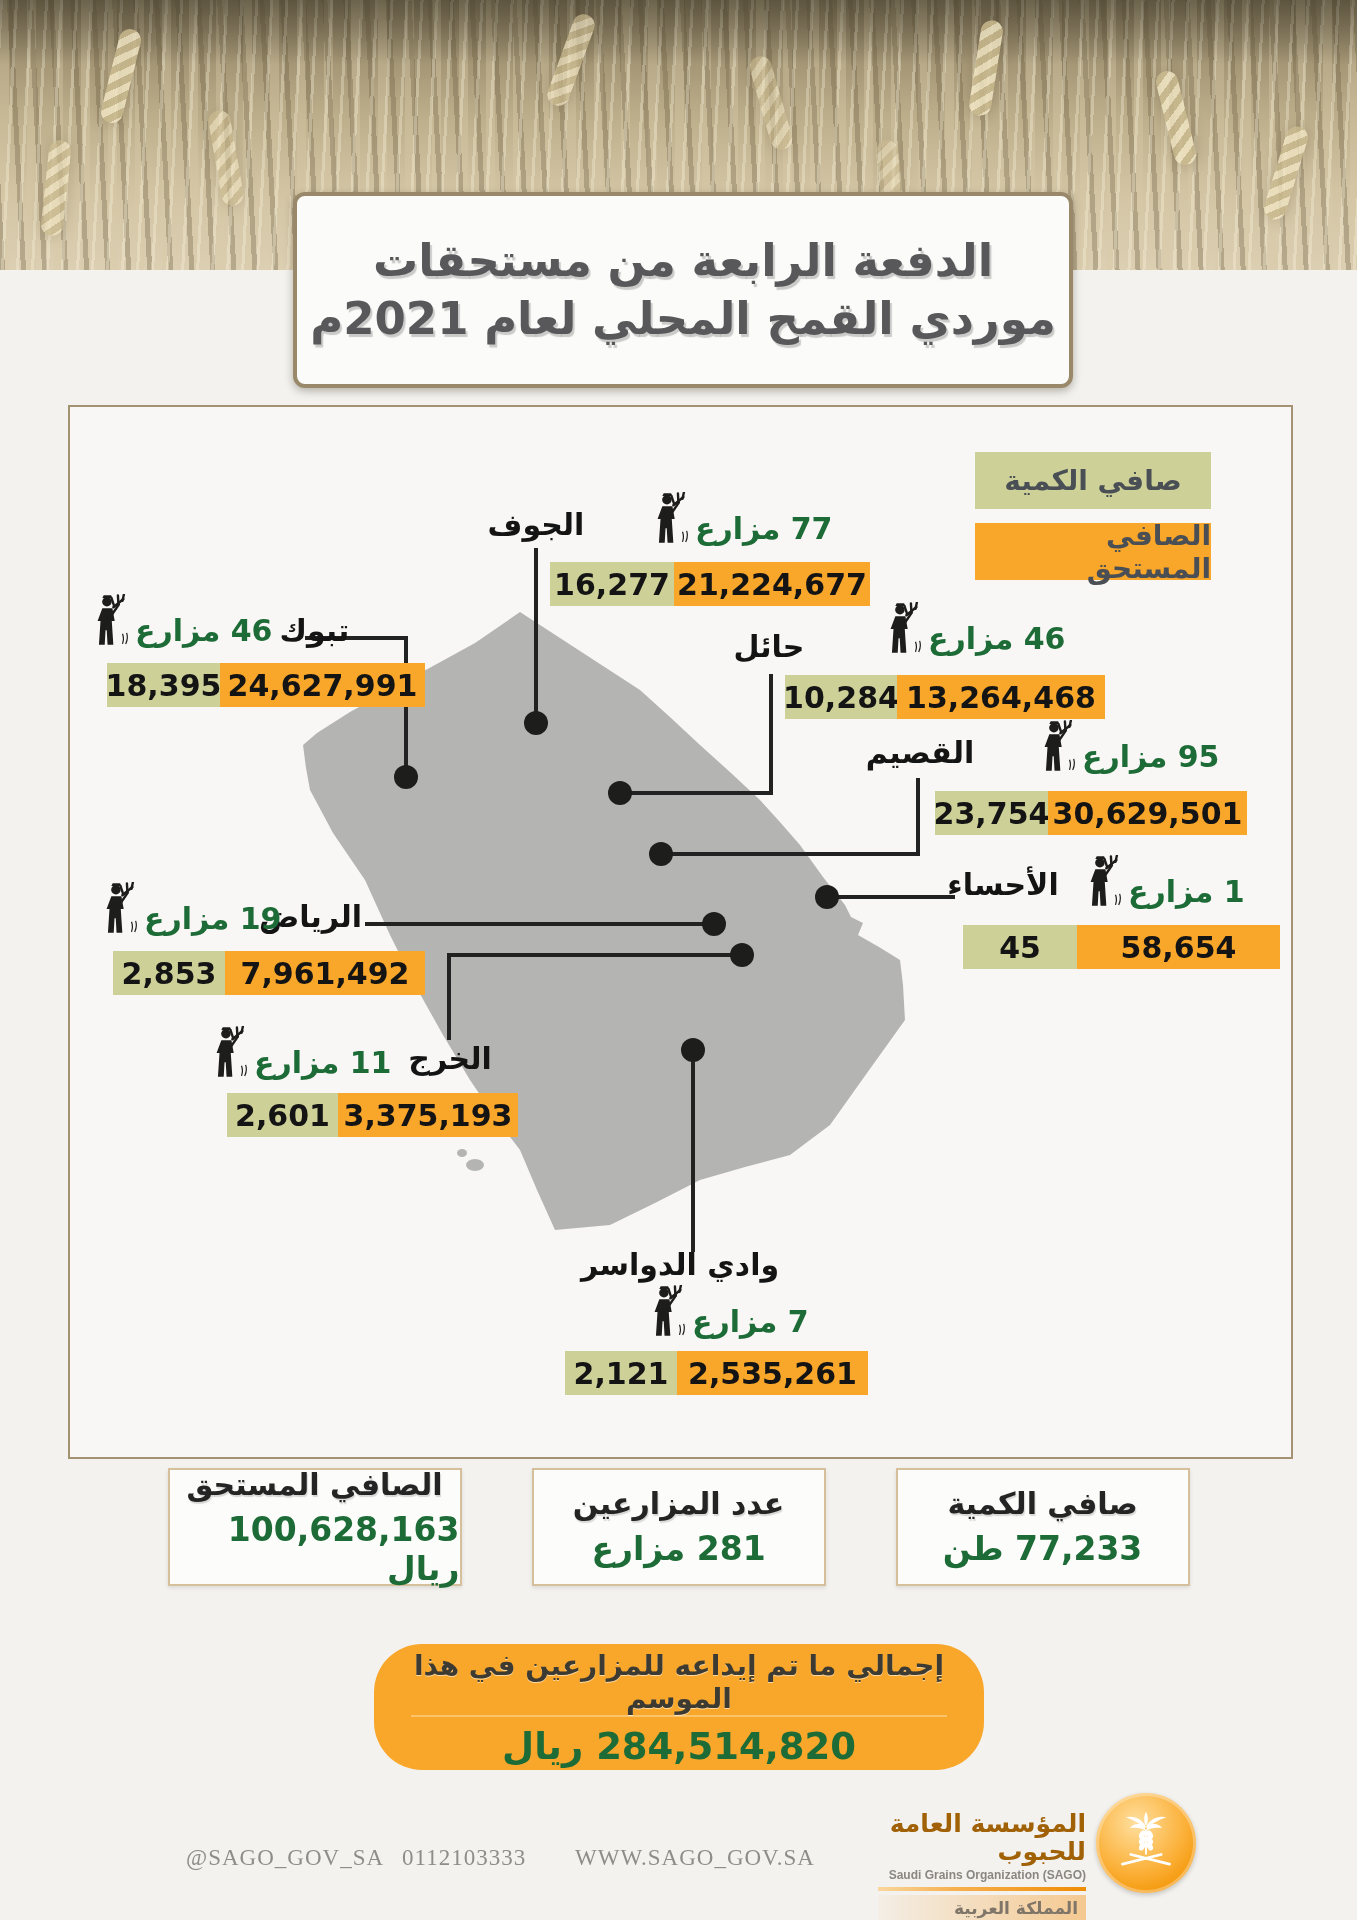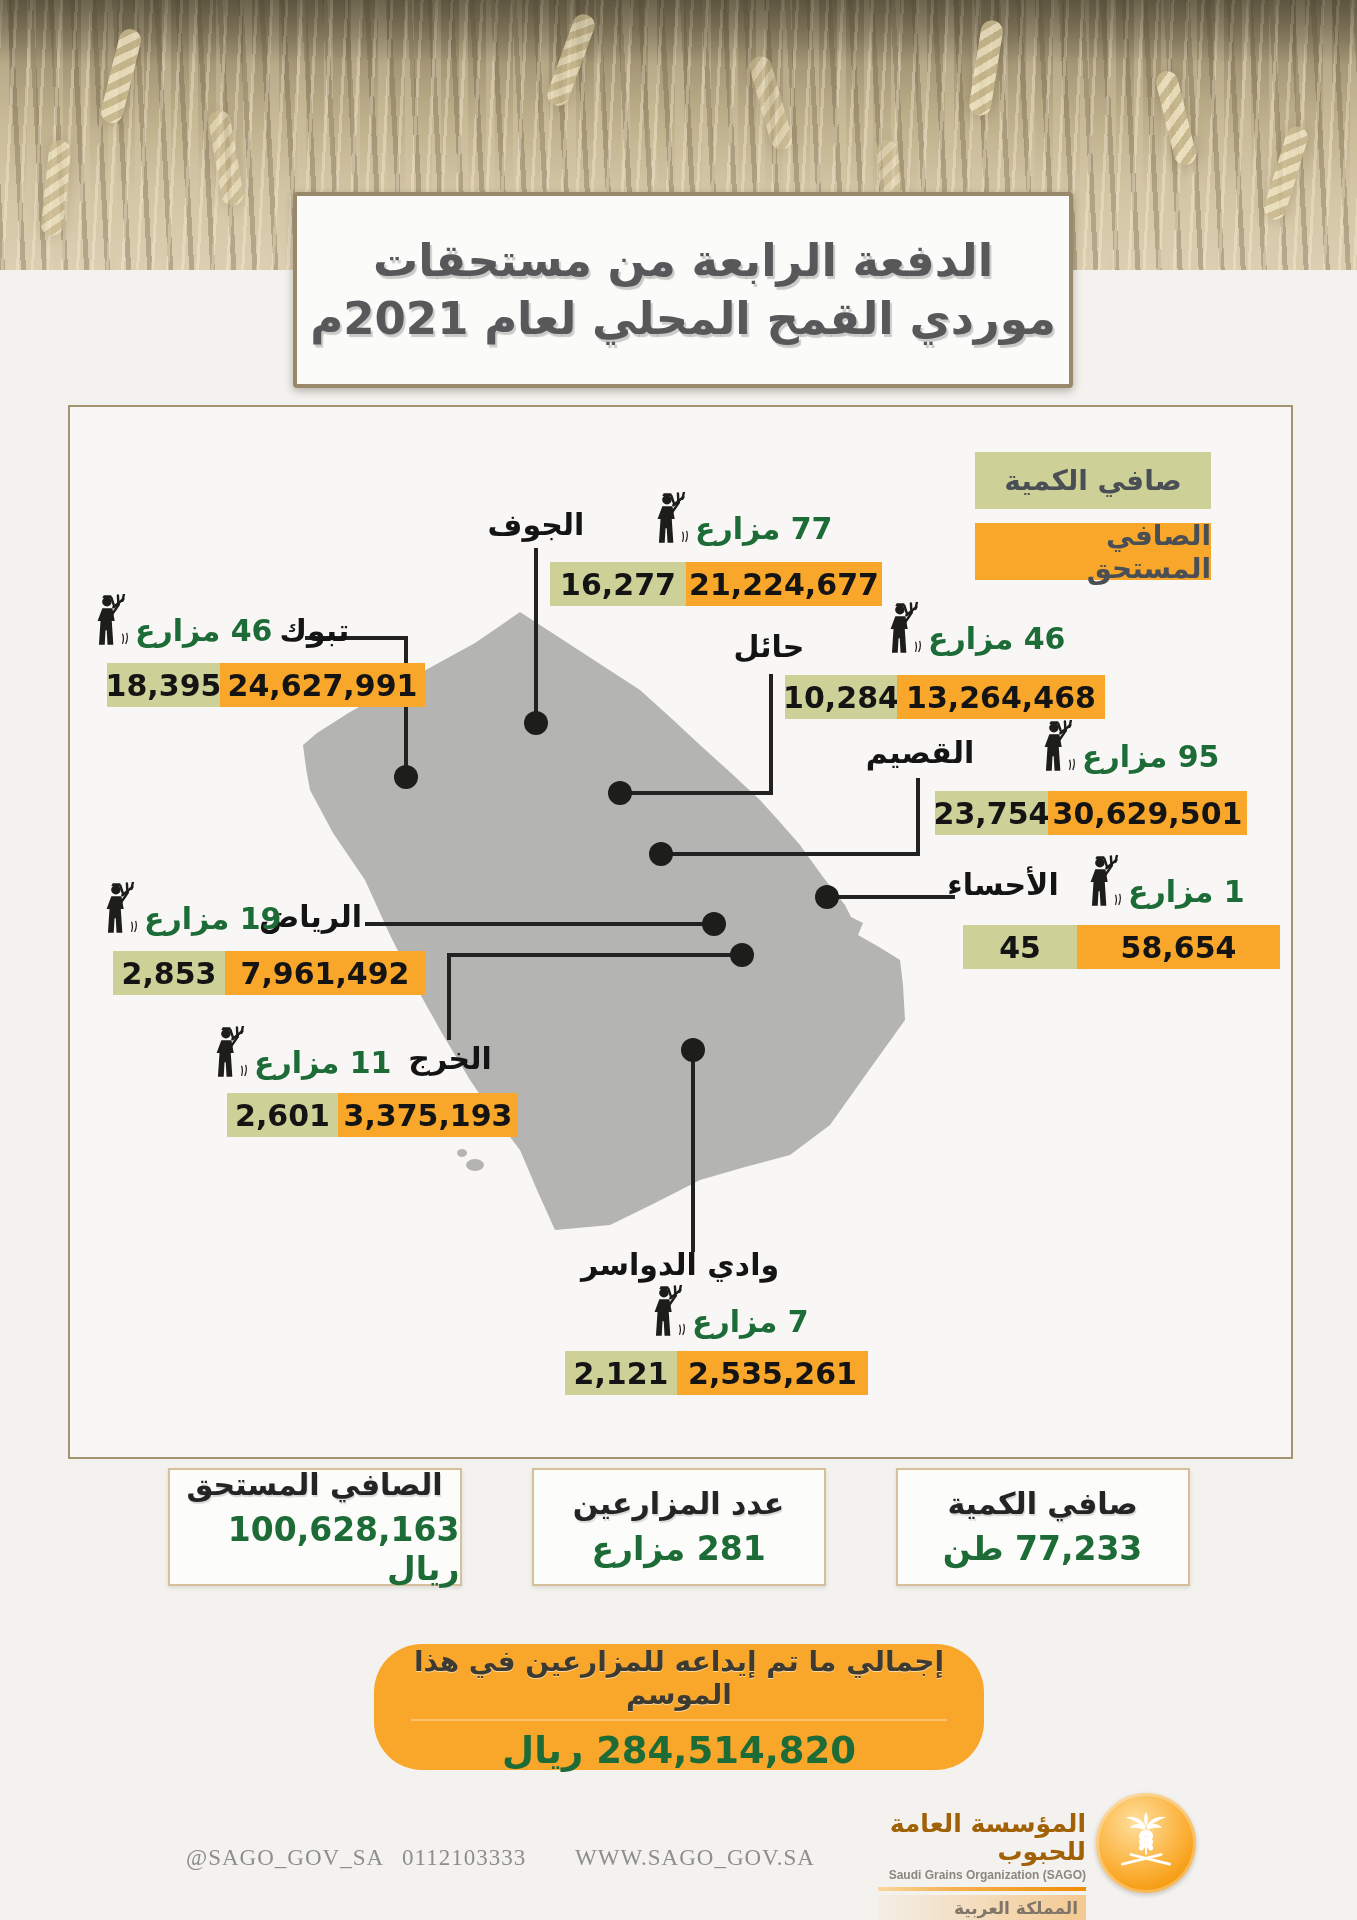--- a/index.html
+++ b/index.html
@@ -22,21 +22,21 @@
   .e3{left:560px;top:12px;transform:rotate(20deg);opacity:.7}
   .e4{left:760px;top:55px;transform:rotate(-16deg);opacity:.55}
   .e5{left:975px;top:20px;transform:rotate(9deg)}
   .e6{left:1165px;top:70px;transform:rotate(-14deg)}
   .e7{left:45px;top:140px;transform:rotate(6deg);opacity:.7}
   .e8{left:1275px;top:125px;transform:rotate(17deg);opacity:.8}
   .e9{left:880px;top:140px;transform:rotate(-6deg);opacity:.45}
 
   
   .title-box{position:absolute;left:293px;top:192px;width:772px;height:188px;
-    background:#fbfbf9;border:4px solid #99896a;border-radius:4px;
+    background:#fbfbf9;border:4px solid #99896a;border-radius:12px;
     box-shadow:0 3px 9px rgba(60,50,30,.35);
     display:flex;flex-direction:column;align-items:center;justify-content:center;gap:4px}
   .title-line{font-size:45px;font-weight:700;color:#58585a;line-height:1.2;
     text-shadow:2px 3px 1px rgba(130,130,130,.4)}
 
   
   .map-panel{position:absolute;left:68px;top:405px;width:1221px;height:1050px;
     background:#f8f7f5;border:2px solid #a39372}
   .layer{position:absolute;left:0;top:0;width:1357px;height:1920px;pointer-events:none}
   svg.ksa{position:absolute;left:295px;top:605px}
@@ -58,21 +58,21 @@
   .qbar{background:#cdd197}
   .abar{background:#f9a72b}
   .l1,.l2{position:absolute;background:#222}
   .l2{display:none}
   .dot{position:absolute;width:24px;height:24px;border-radius:50%;background:#1d1d1b}
   .farmer{display:block}
 
   .r-jouf  .rname{left:478px;top:508px;width:116px}
   .r-jouf  .count-row{left:655px;top:492px}
   .r-jouf  .bars{left:550px;top:562px}
-  .r-jouf  .qbar{width:136px}.r-jouf .abar{width:196px}
+  .r-jouf  .qbar{width:124px}.r-jouf .abar{width:196px}
   .r-jouf  .l1{left:534px;top:548px;width:4px;height:168px}
   .r-jouf  .dot{left:524px;top:711px}
 
   .r-tabuk .count-row{left:95px;top:594px}
   .r-tabuk .bars{left:107px;top:663px}
   .r-tabuk .qbar{width:113px}.r-tabuk .abar{width:205px}
   .r-tabuk .l1{left:305px;top:636px;width:103px;height:4px}
   .r-tabuk .l2{display:block;left:404px;top:636px;width:4px;height:140px}
   .r-tabuk .dot{left:394px;top:765px}
 
@@ -127,21 +127,21 @@
   .sum-box{width:290px;height:114px;background:#fcfcfa;border:2px solid #d6c09b;
     box-shadow:0 2px 4px rgba(0,0,0,.10);
     display:flex;flex-direction:column;align-items:center;justify-content:center;gap:8px}
   .sum-label{font-size:30px;font-weight:700;color:#242424;text-shadow:1px 2px 1px rgba(150,150,150,.35)}
   .sum-value{font-size:33px;font-weight:700;color:#1d6b36}
 
   .total-banner{position:absolute;left:374px;top:1644px;width:610px;height:126px;
     background:#f9a72b;border-radius:48px;
     display:flex;flex-direction:column;align-items:center;justify-content:center}
   .total-label{font-size:28px;font-weight:700;color:#3d3a31;width:88%;text-align:center;
-    padding:2px 0 8px;border-bottom:2px solid #fbc46a;text-shadow:0 1px 0 rgba(255,255,255,.55)}
+    padding:2px 0 0;border-bottom:2px solid #fbc46a;text-shadow:0 1px 0 rgba(255,255,255,.55)}
   .total-value{font-size:37px;font-weight:700;color:#1d6b36;padding-top:8px}
 
   
   .footer-item{position:absolute;direction:ltr;font-size:23px;color:#8d8d8b;
     letter-spacing:1px;font-family:Liberation Serif, serif}
   .f1{left:186px;top:1845px}.f2{left:402px;top:1845px}.f3{left:575px;top:1845px}
 
   .org{position:absolute;left:878px;top:1810px;width:208px;text-align:right}
   .org-ar{font-size:25px;font-weight:700;color:#a16207;line-height:1.1}
   .org-en{direction:ltr;font-size:12px;font-weight:700;color:#8b8780;margin-top:3px;

